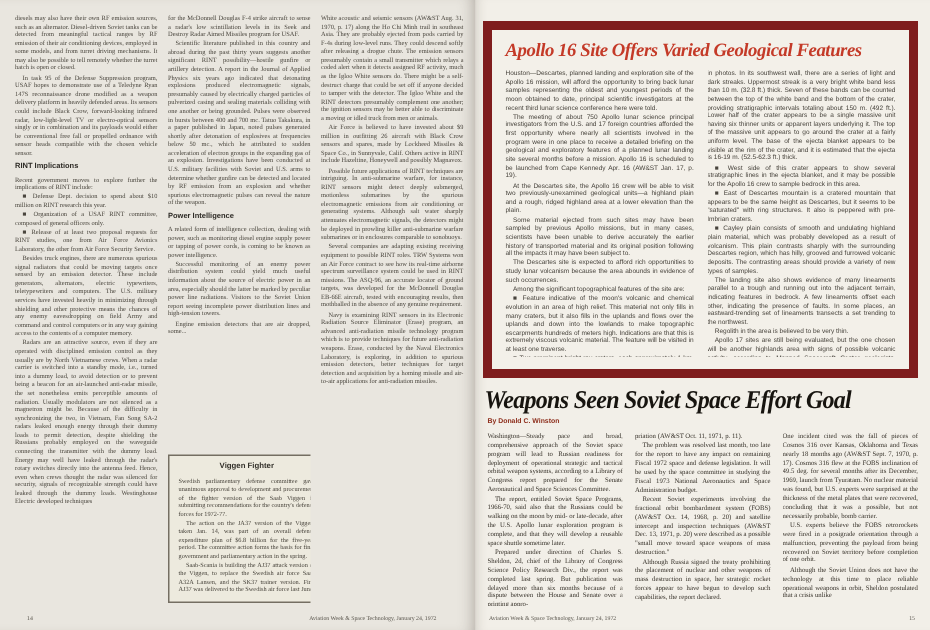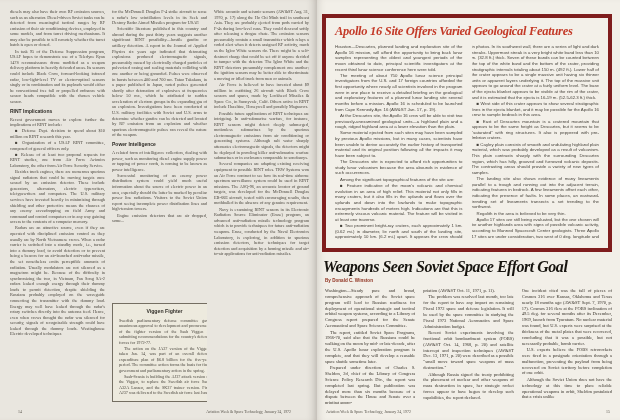--- a/index.html
+++ b/index.html
@@ -21,21 +21,21 @@
              color:#2e2b26; margin:3px 0 2px 0; text-align:left; }
   .viggen-box { margin-top:auto; position:relative; z-index:2; width:calc(100% + 10px);
                 box-sizing:border-box; border:1px solid #746e62; background:#edeade;
                 padding:4px 6px 5px 6px; }
   .viggen-box h5 { margin:0 0 3px 0; text-align:center; font-family:"Liberation Sans", sans-serif;
                    font-size:5.2px; font-weight:bold; color:#34312b; }
   .viggen-box .para { font-size:4.2px; }
 
   
   .apollo-box { position:absolute; left:5px; top:14px; width:290px; height:238px;
-                box-sizing:border-box; border:4px solid #7f1d1d; background:#f3f0e9;
+                box-sizing:border-box; border:6px solid #7f1d1d; background:#f3f0e9;
                 padding:5px 9px 6px 9px; }
   .apollo-box h1 { margin:1px 0 5px 0; font-size:12.5px; font-style:italic; font-weight:bold;
                    color:#c43a28; letter-spacing:-0.3px; white-space:nowrap; }
   .acols { display:flex; gap:9px; height:calc(100% - 23px); overflow:hidden; }
   .acol { flex:1; font-family:"Liberation Sans", sans-serif; font-size:4.35px; line-height:1.3;
           color:#47433c; text-align:justify; overflow:hidden; }
 
   
   .weapons-headline { position:absolute; left:6px; top:257px; margin:0; font-size:17px;
                       font-style:italic; font-weight:bold; color:#17140f; letter-spacing:-0.5px;

